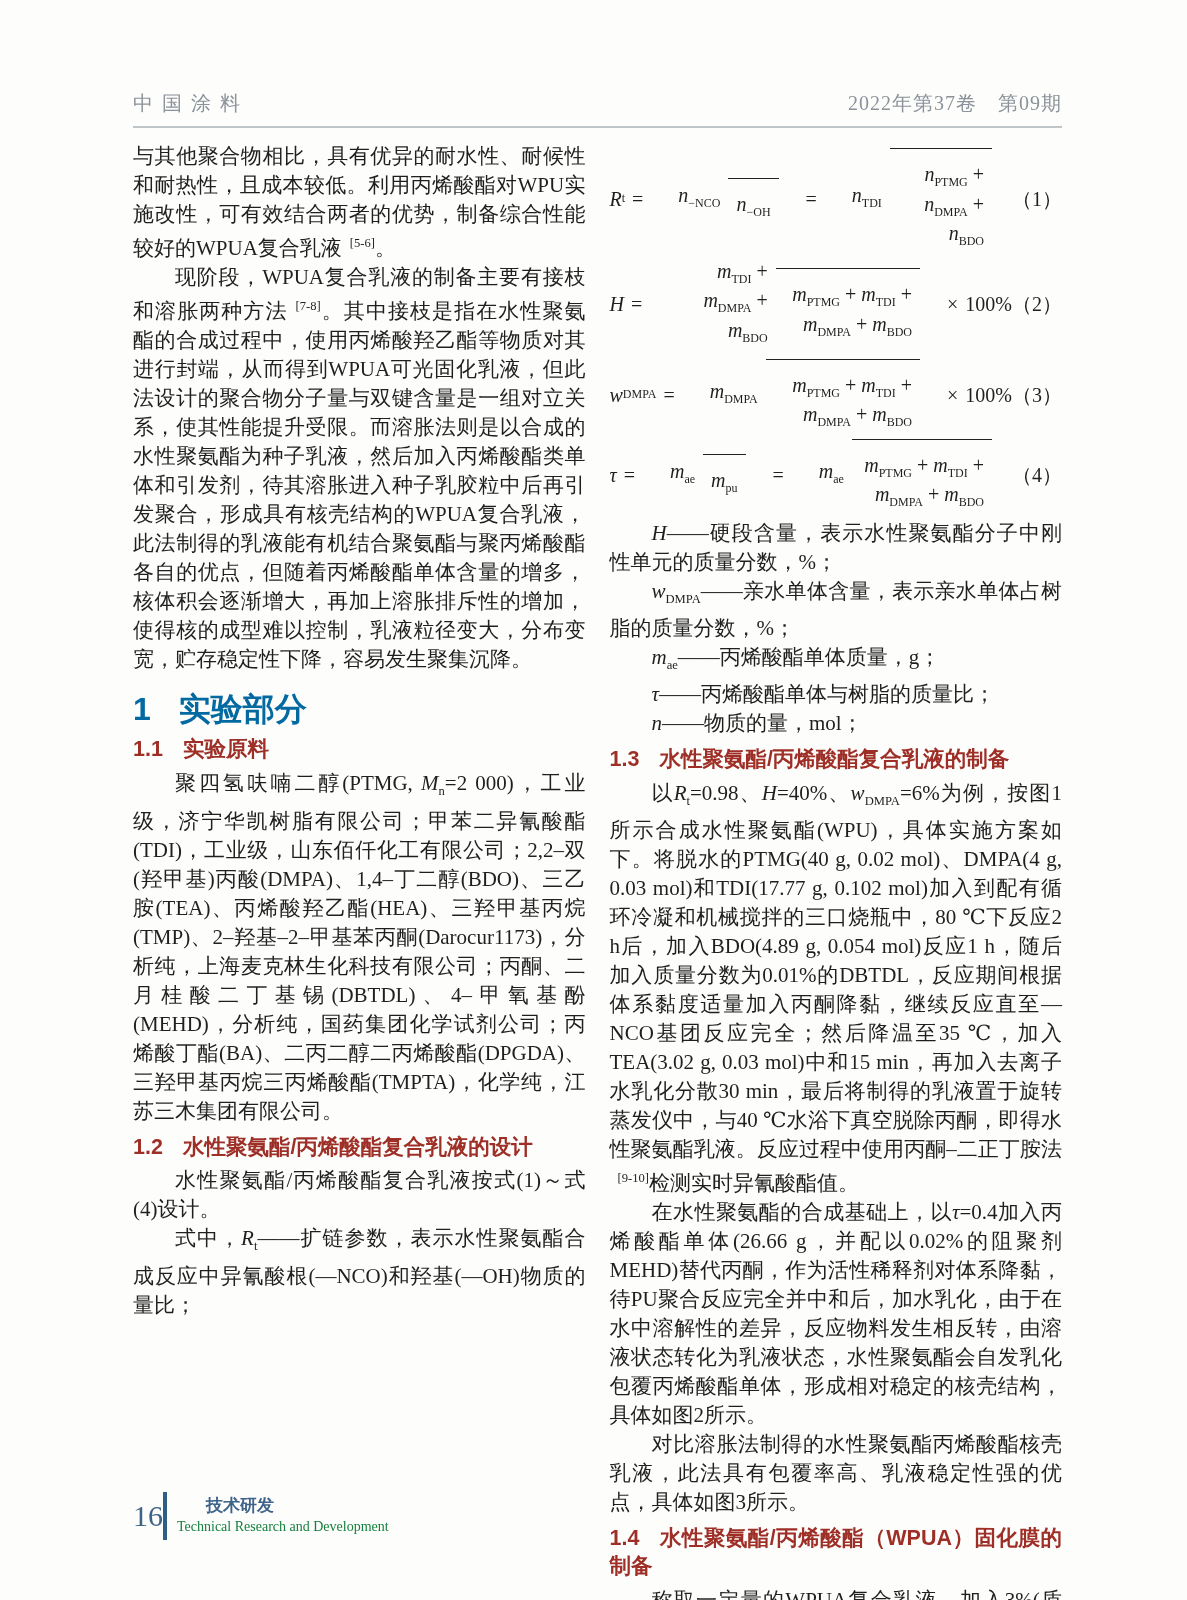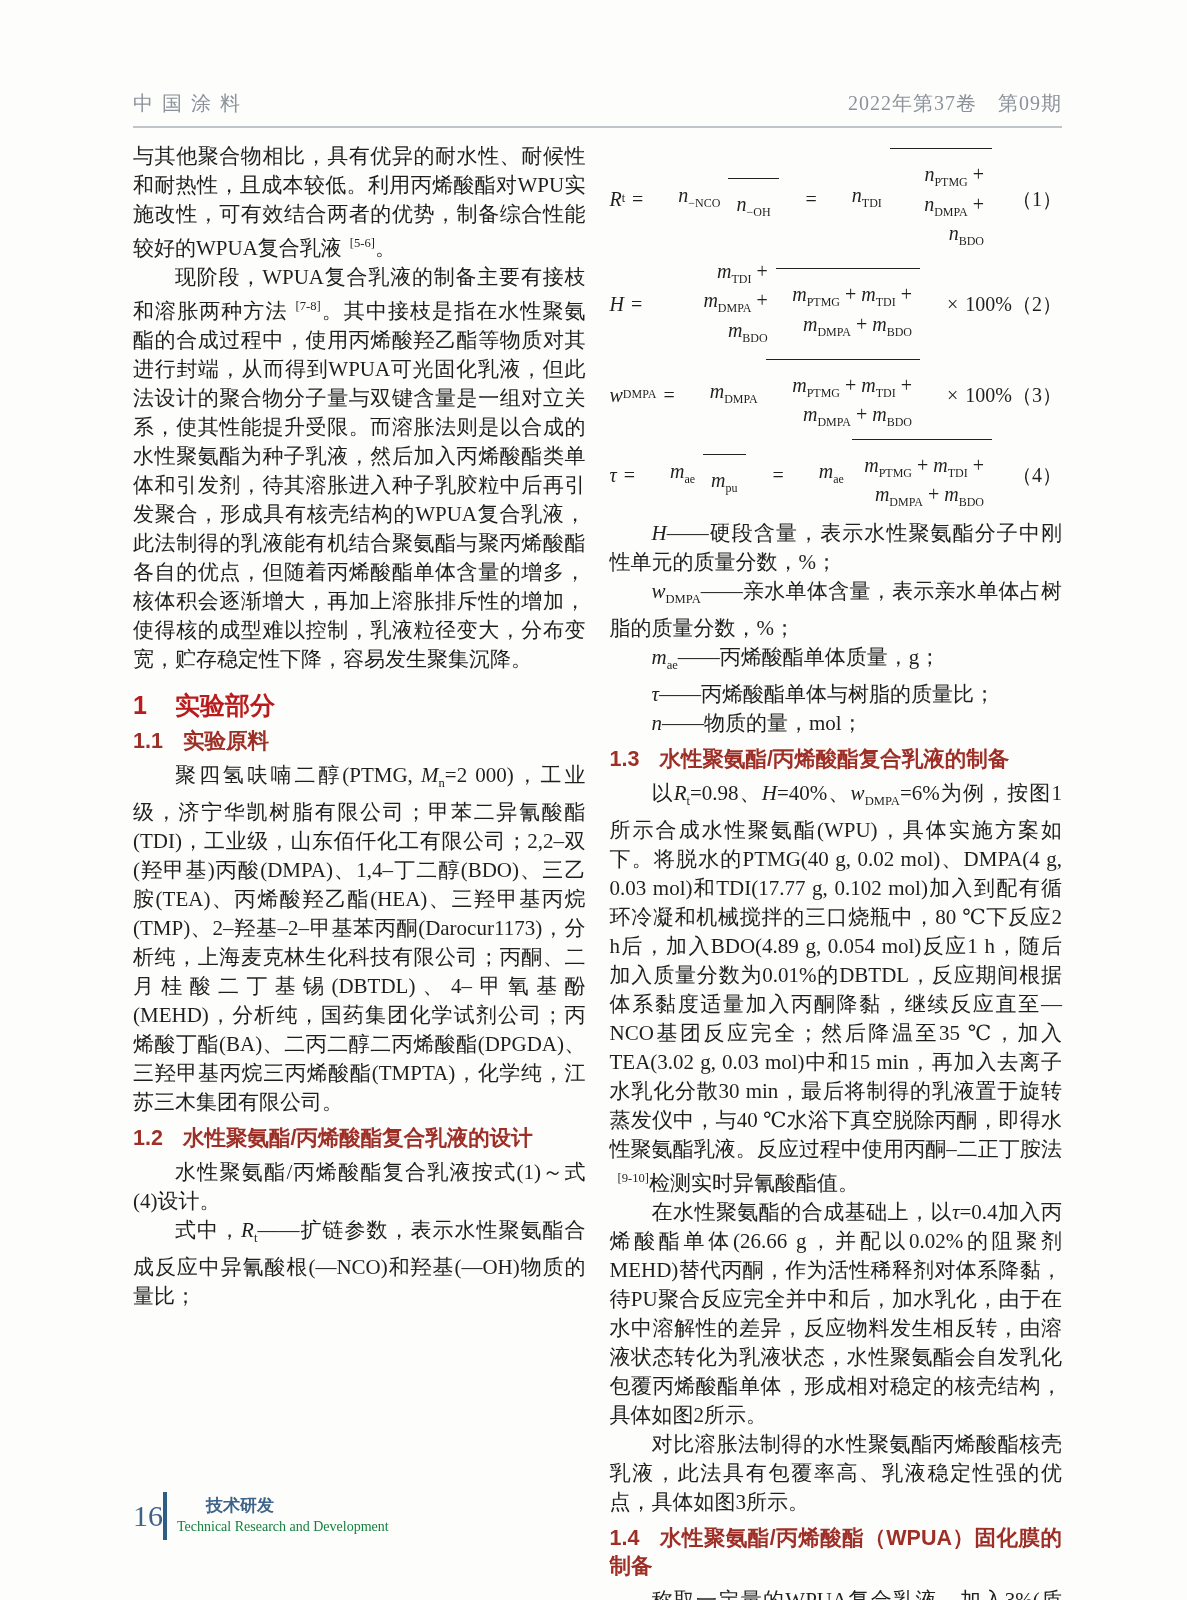--- a/index.html
+++ b/index.html
@@ -22,21 +22,21 @@
   .journal{letter-spacing:9px;}
   .issue{letter-spacing:1px;}
   .columns{display:flex;gap:24px;margin-top:14px;}
   .col{width:455px;font-size:21px;line-height:29px;text-align:justify;}
   .col p{margin:0;text-indent:2em;}
   .col p.noindent{text-indent:0;}
   sub{font-size:0.6em;}
   sup{font-size:0.6em;padding-left:8px;}
   h1.sec{
     font-family:"Liberation Sans","DejaVu Sans",sans-serif;
-    font-weight:bold;color:#b91c1c;font-size:25px;line-height:1.2;
+    font-weight:bold;color:#0369a1;font-size:32px;line-height:1.2;
     margin:16px 0 4px;
   }
   h1.sec .num{margin-right:28px;}
   h2.subsec{
     font-family:"Liberation Sans","DejaVu Sans",sans-serif;
     font-weight:bold;color:#9e2f27;font-size:21.5px;line-height:1.3;
     margin:8px 0 5px;
   }
   h2.subsec .num{margin-right:20px;}
   .equation{display:flex;align-items:center;font-size:20px;margin:6px 0 8px;line-height:1.3;}

